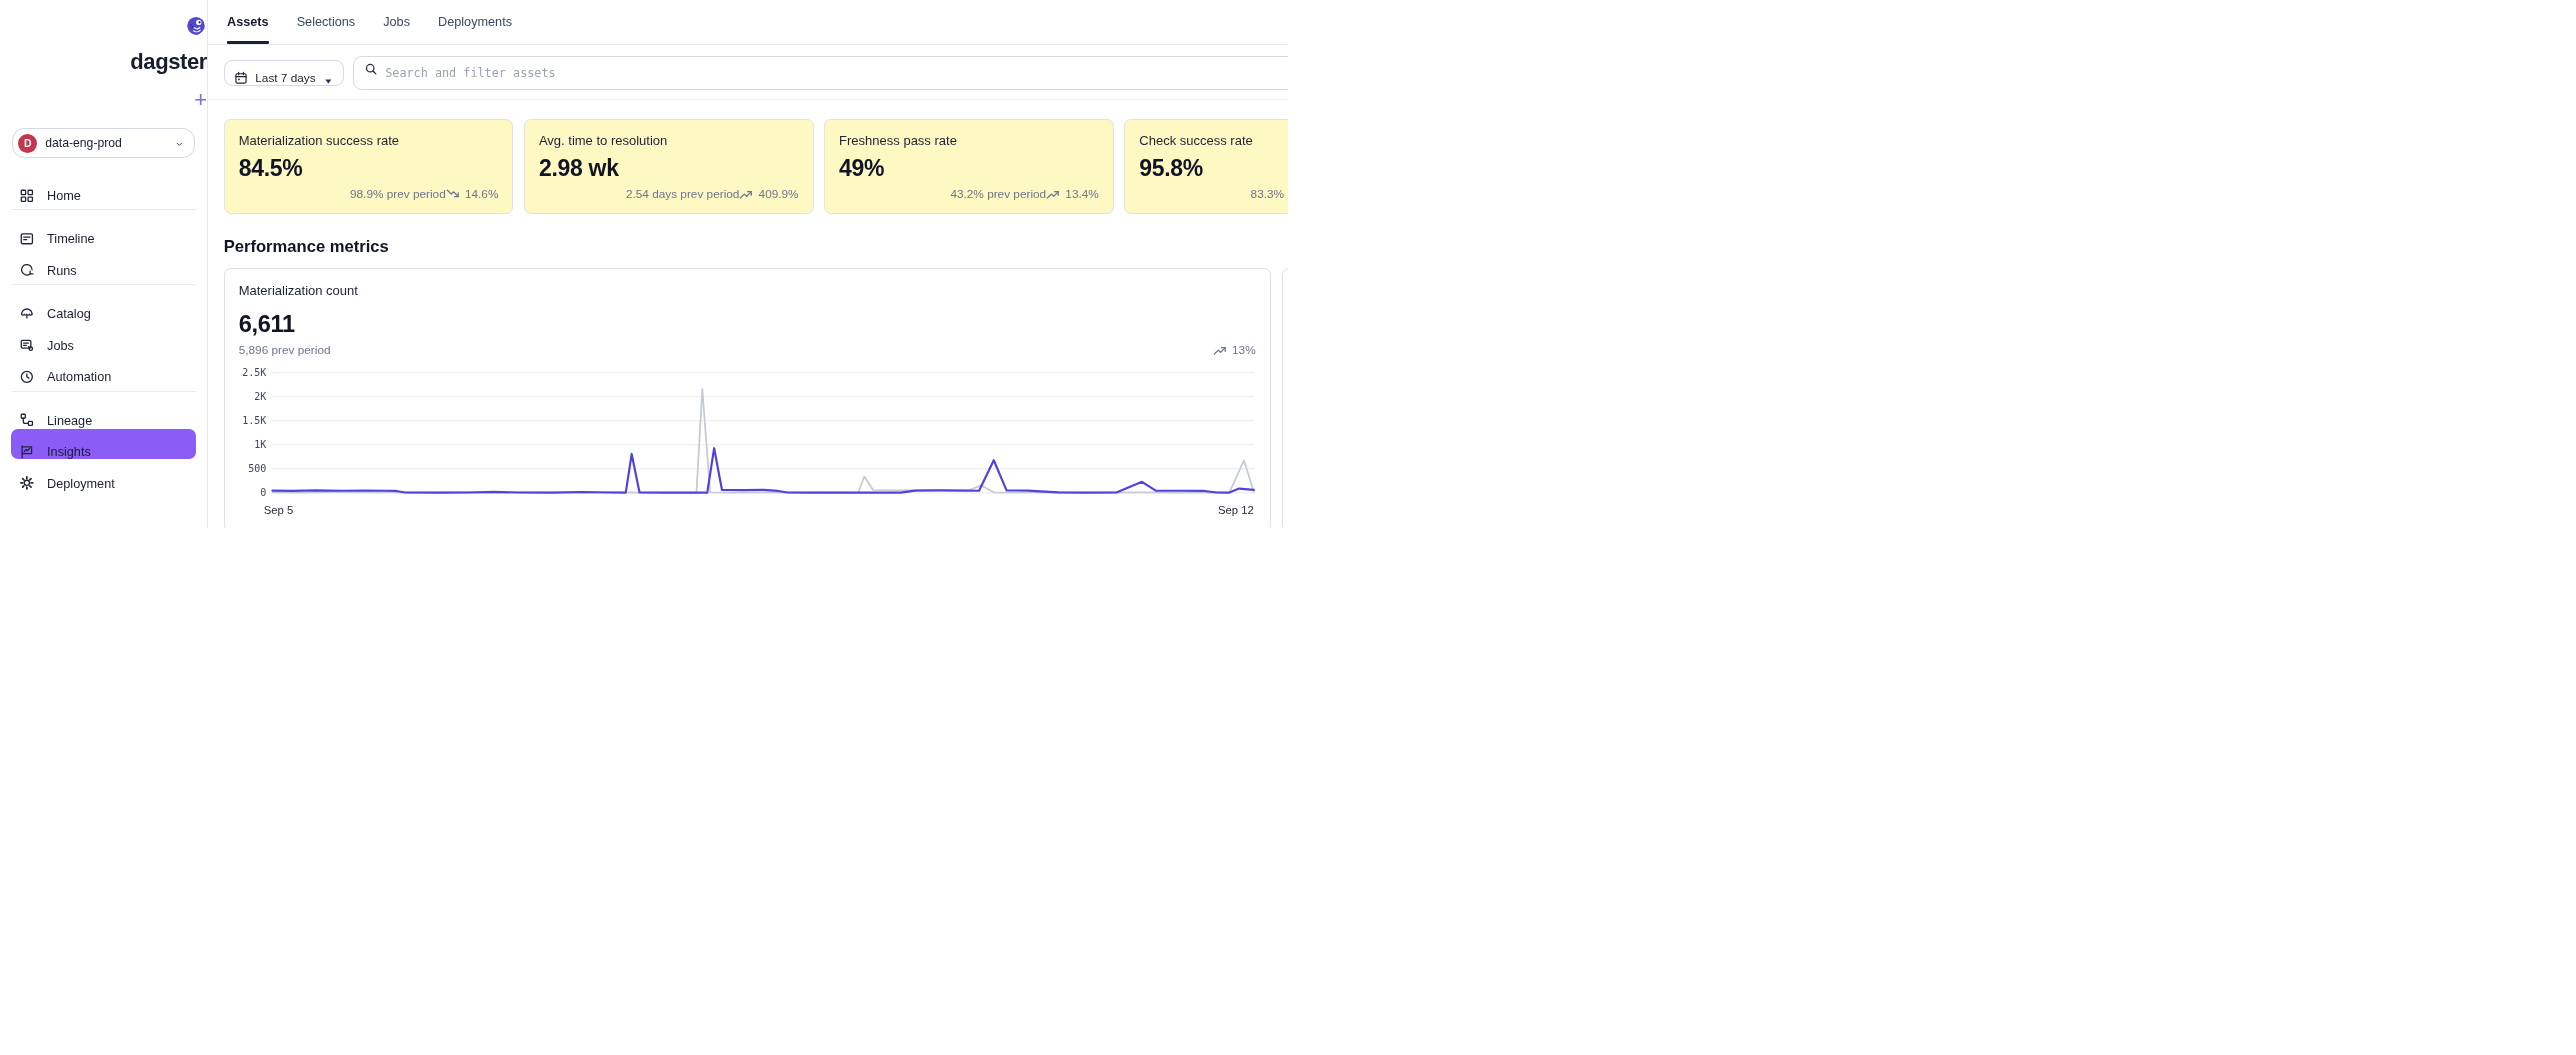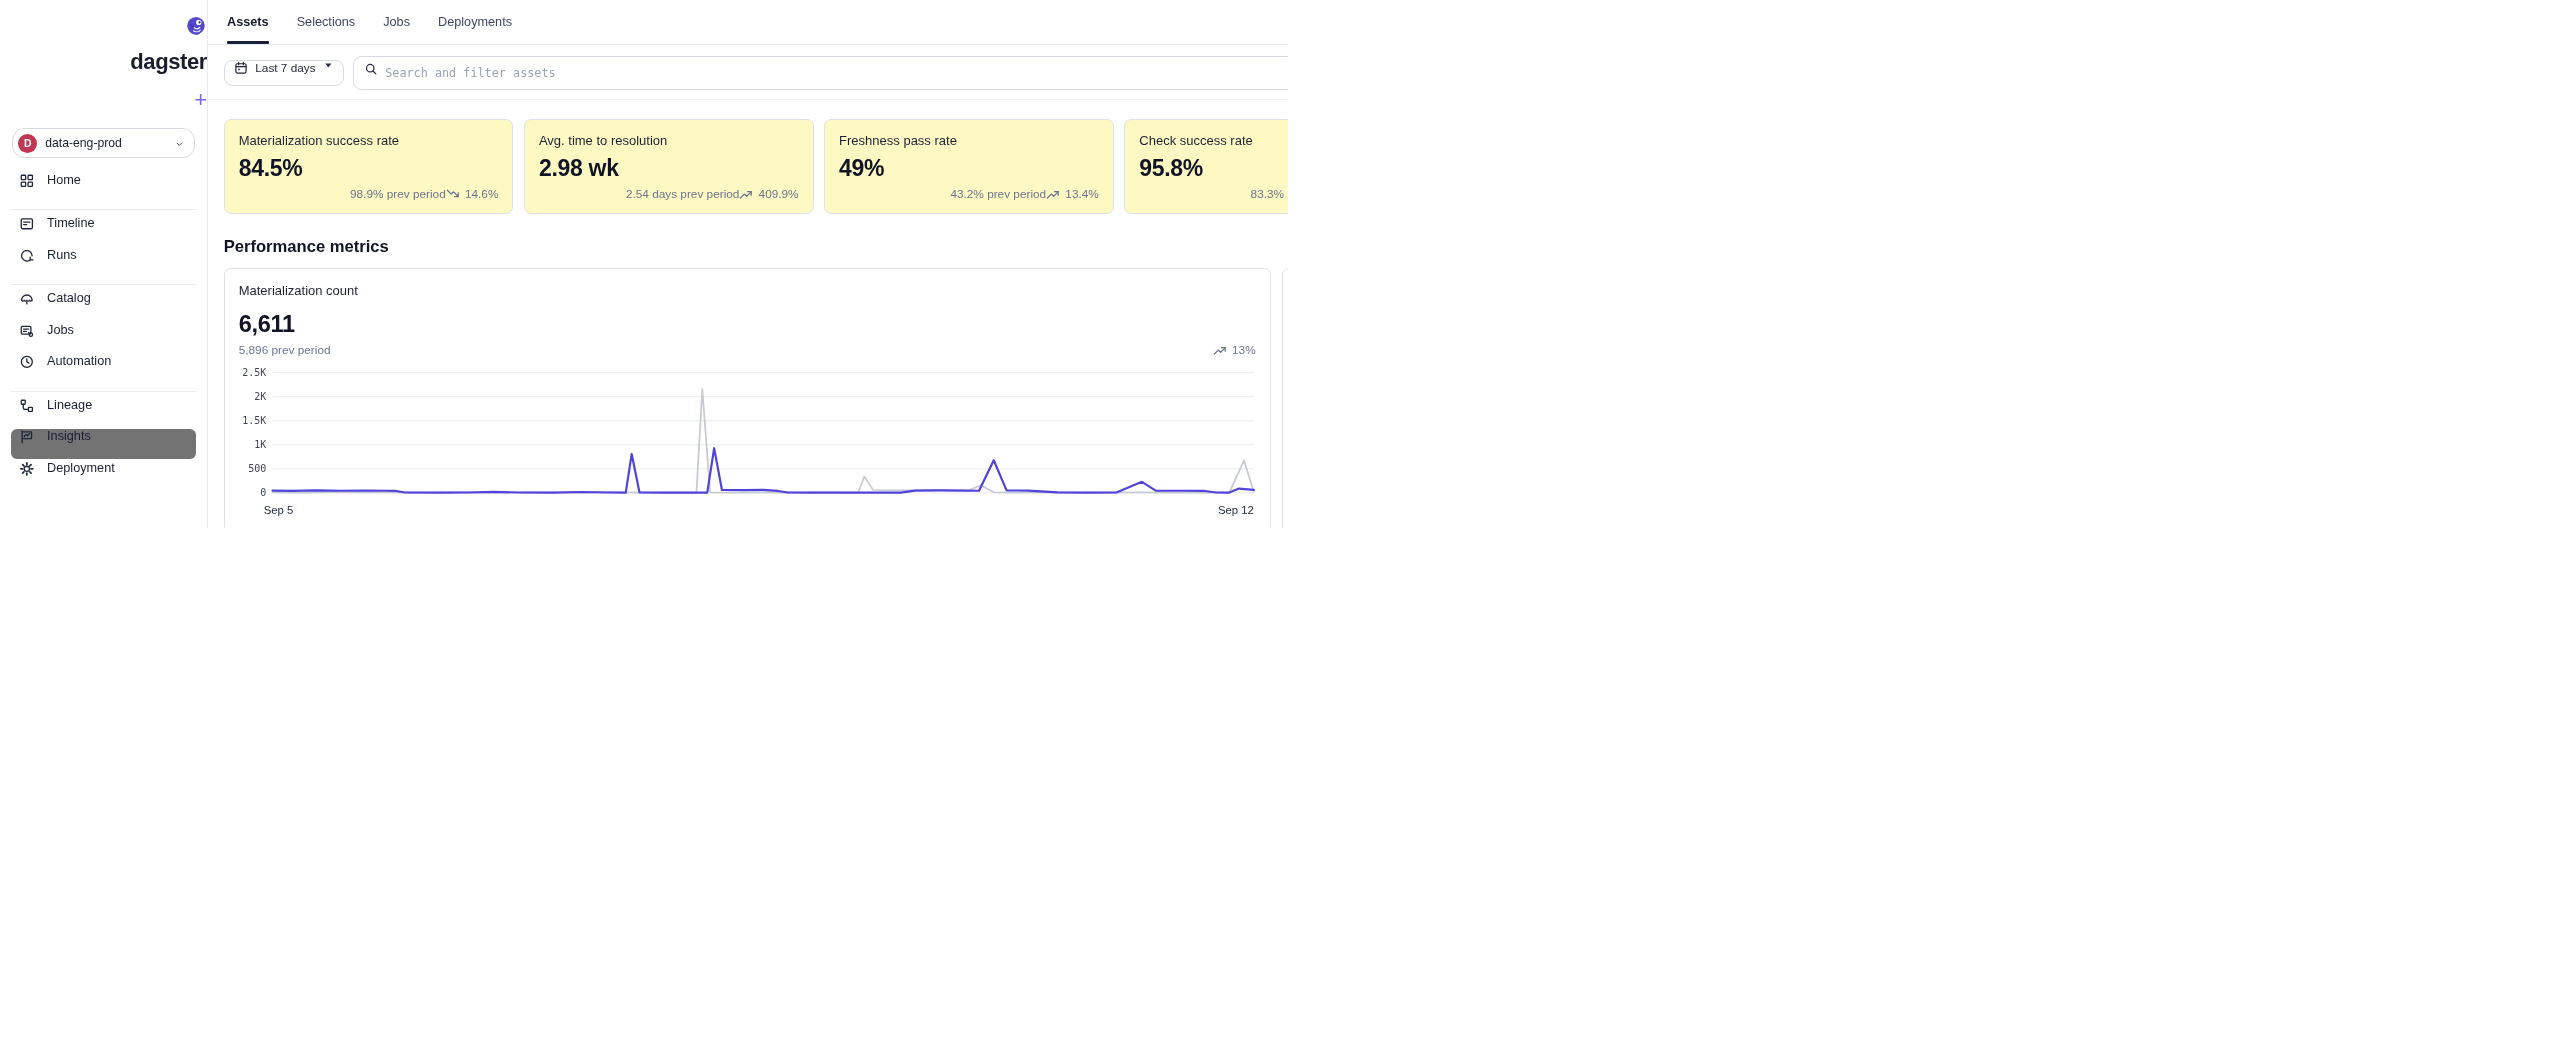--- a/index.html
+++ b/index.html
@@ -32,21 +32,21 @@
   }
   .deploy-avatar {
     width: 19px; height: 19px; border-radius: 50%;
     color: #fff; font-size: 10.5px; font-weight: 700;
     display: flex; align-items: center; justify-content: center;
   }
   .deploy-label { flex: 1; font-size: 12.2px; color: #191D2E; }
   .nav { margin-top: 14px; }
   .nav-item {
     height: 30px; margin: 0.9px 11.3px 1.7px 11.3px; padding: 0 7.9px;
-    display: flex; align-items: flex-start; gap: 12.2px;
+    display: flex; align-items: flex-end; gap: 12.2px;
     border-radius: 7px; cursor: pointer;
     font-size: 12.7px; color: #1A1F33;
   }
   .nav-item .nav-ico { width: 15.7px; height: 15.7px; display: inline-flex; color: #20263C; }
   .nav-item.active { background: #E6E3F8; }
   .nav-divider { height: 0.9px; background: #E9EBF0; margin: 6.1px 11.3px; }
   
   .main { flex: 1; display: flex; flex-direction: column; height: 100%; }
   .topbar {
     height: 45px; border-bottom: 0.9px solid #E7E9EF;
@@ -61,21 +61,21 @@
     content: ""; position: absolute; left: 0; right: 0; bottom: 0;
     height: 2.6px; background: #1A2036; border-radius: 0.9px;
   }
   .filterbar {
     display: flex; align-items: center; gap: 9.6px;
     padding: 11.3px 18.3px 8.7px 15.7px;
     border-bottom: 0.9px solid #EDEFF3;
   }
   .date-btn {
     height: 26px; border: 0.9px solid #D5D9E2; border-radius: 8.7px;
-    background: #fff; display: flex; align-items: flex-start;
+    background: #fff; display: flex; align-items: flex-end;
     padding: 0 9.6px; gap: 7px; cursor: pointer; white-space: nowrap;
   }
   .date-btn .ico { width: 14px; height: 14px; display: inline-flex; color: #1C2133; }
   .date-btn-label { font-size: 11.8px; color: #1C2133; font-weight: 500; }
   .caret { width: 8.7px; height: 8.7px; display: inline-flex; color: #2A3147; margin-left: 1.7px; }
   .search-wrap { position: relative; flex: 1; }
   .search-wrap .ico {
     position: absolute; left: 10.5px; top: 6.1px; width: 14px; height: 14px; color: #232A3F;
   }
   .search-input {
@@ -213,21 +213,21 @@
       <div class="nav-item">
         <span class="nav-ico">
           <svg viewBox="0 0 18 18" width="15.7" height="15.7" fill="none" stroke="currentColor" stroke-width="1.5" stroke-linecap="round" stroke-linejoin="round">
             <rect x="2.6" y="2.6" width="4.6" height="4.6" rx="0.8"></rect>
             <rect x="10.8" y="10.8" width="4.6" height="4.6" rx="0.8"></rect>
             <path d="M4.9 7.2 v3.6 a2.2 2.2 0 0 0 2.2 2.2 h3.7"></path>
           </svg>
         </span>
         <span>Lineage</span>
       </div>
-      <div class="nav-item active" style="background: #737373; border-radius: 6px;">
+      <div class="nav-item active" style="background: #8b5cf6;">
         <span class="nav-ico">
           <svg viewBox="0 0 18 18" width="15.7" height="15.7" fill="none" stroke="currentColor" stroke-width="1.5" stroke-linecap="round" stroke-linejoin="round">
             <path d="M3.6 2.2 v13.6"></path>
             <path d="M3.6 3.2 h10.8 v7.8 h-10.8"></path>
             <path d="M6 8.6 l2.2 -2.4 1.5 1.5 2.5 -2.7"></path>
           </svg>
         </span>
         <span>Insights</span>
       </div>
       <div class="nav-item">

